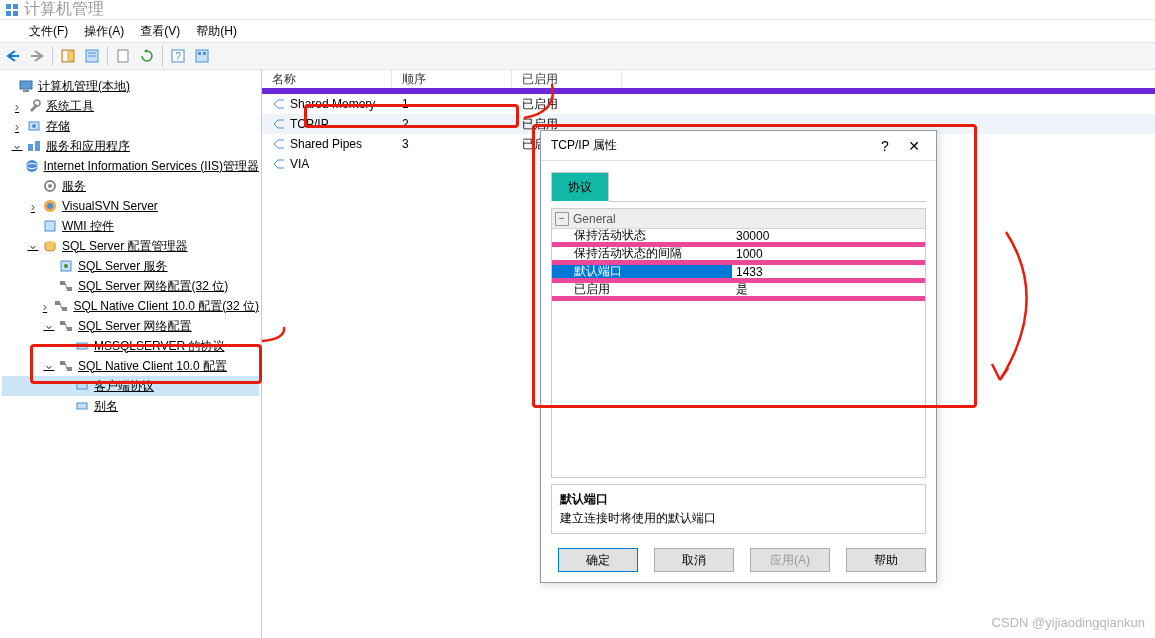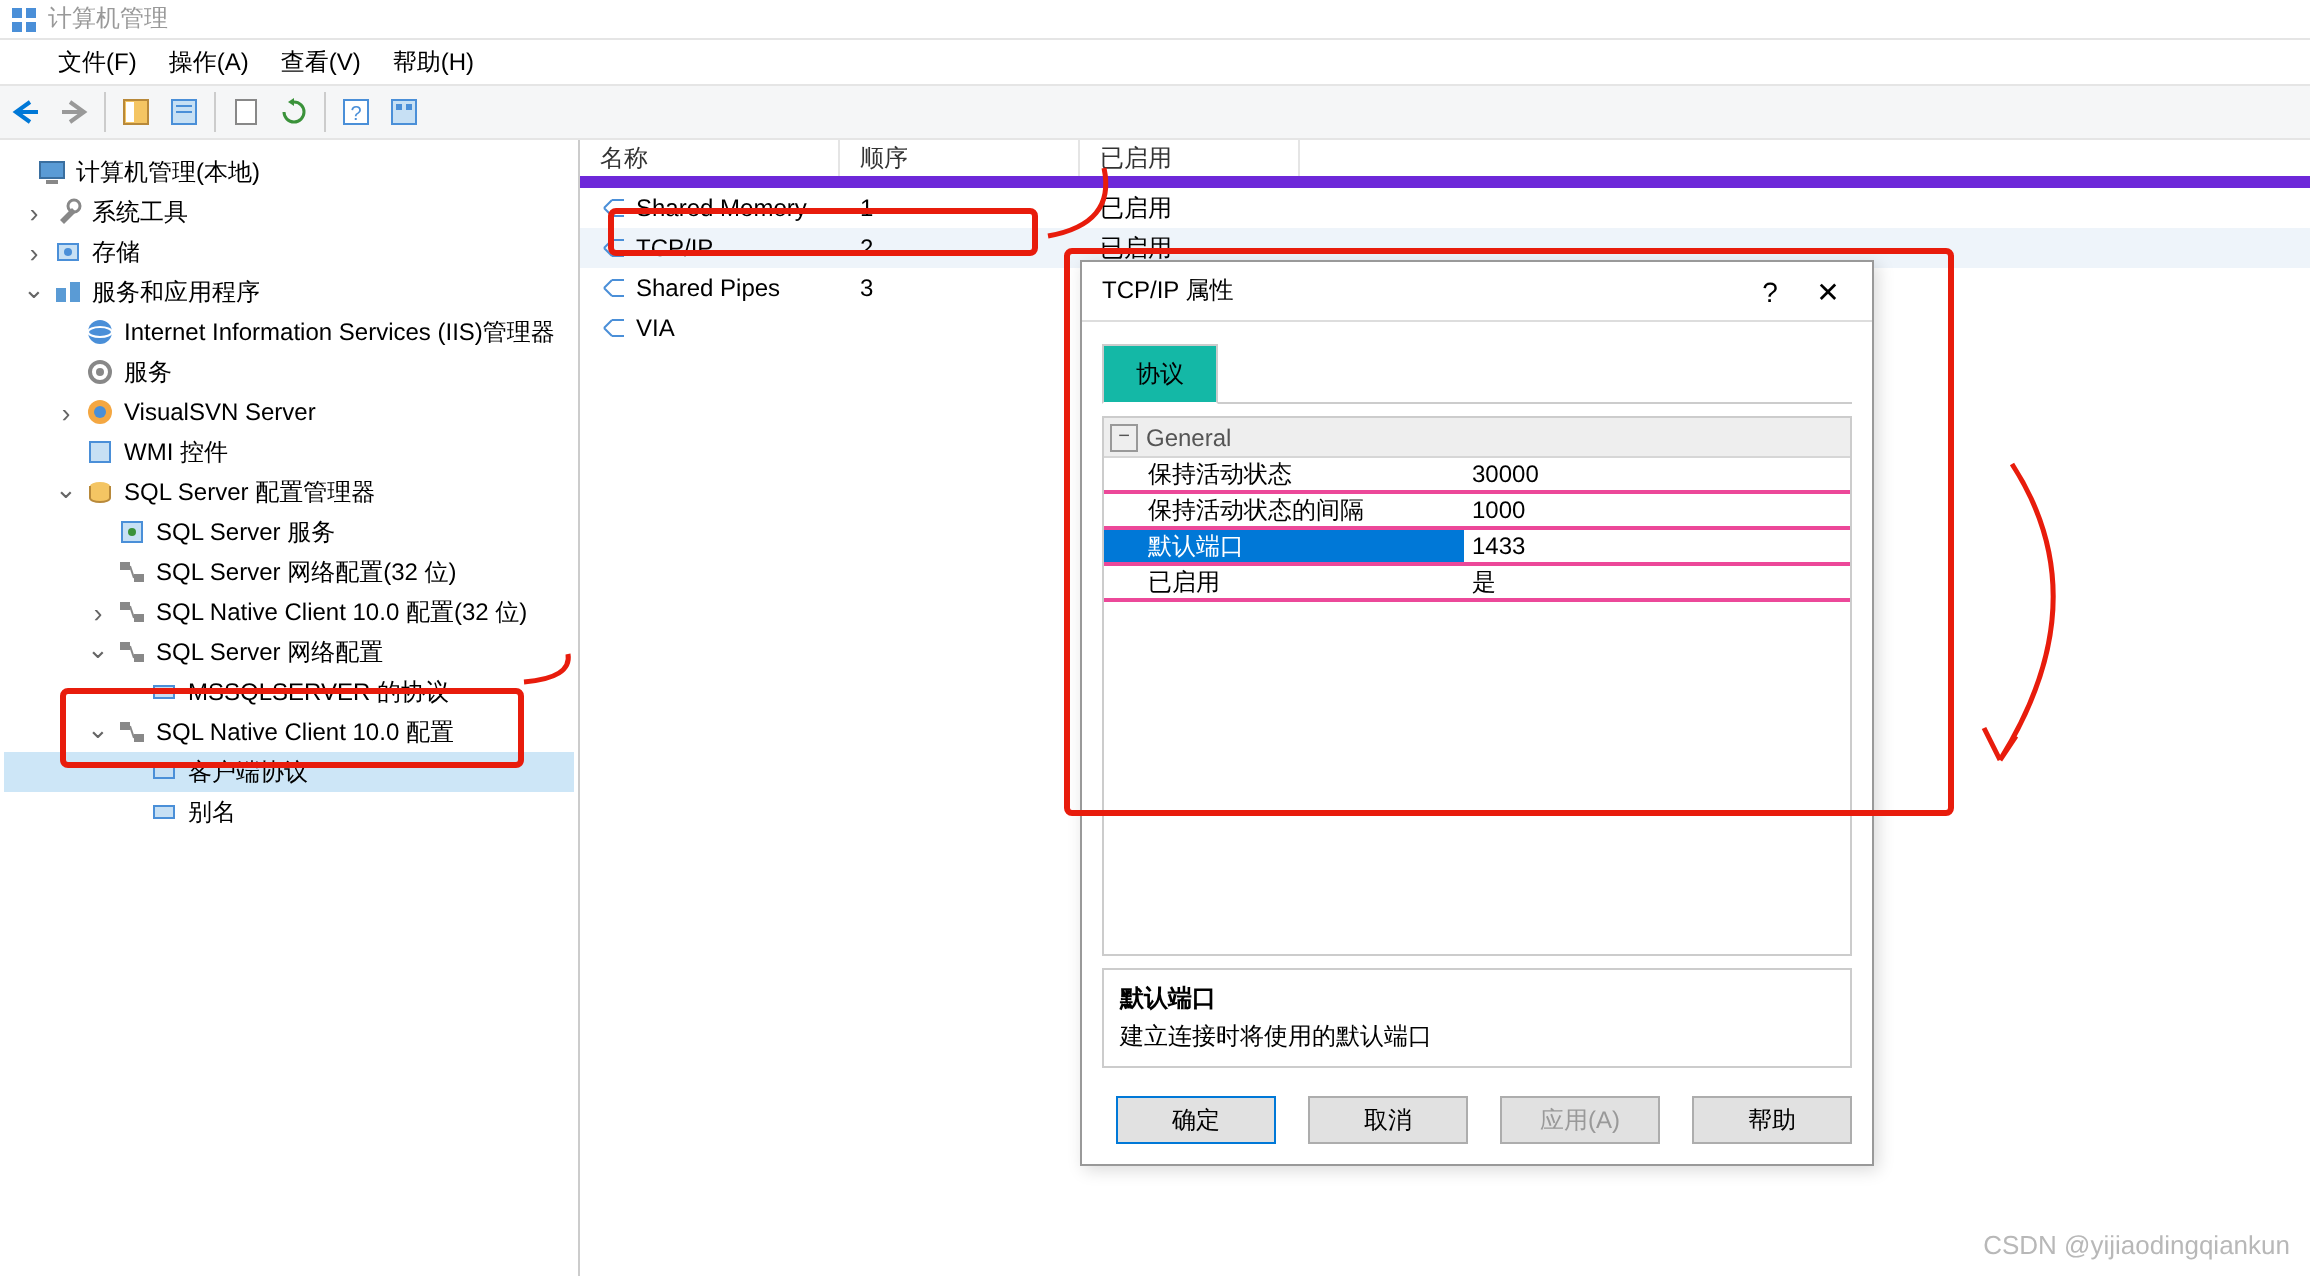--- a/index.html
+++ b/index.html
@@ -1,36 +1,36 @@
 <!DOCTYPE html>
 <html><head>
 <meta charset="utf-8">
 <style>
   * { box-sizing: border-box; font-family: "Microsoft YaHei", "Segoe UI", sans-serif; }
   body { margin: 0; padding: 0; width: 1155px; height: 638px; background: #fff; font-size: 12px; overflow: hidden; position: relative; }
 
   
   .titlebar { height: 20px; background: #fff; display: flex; align-items: center; padding-left: 4px; border-bottom: 1px solid #e5e5e5; }
   .titlebar .icon { width: 16px; height: 16px; margin-right: 4px; }
-  .titlebar .title { color: #999; font-size: 12px; }
+  .titlebar .title { color: #999; font-size: 16px; }
 
   
   .menubar { height: 22px; display: flex; align-items: center; padding-left: 21px; background: #fff; }
   .menubar .item { padding: 2px 8px; cursor: default; }
 
   
   .toolbar { height: 28px; display: flex; align-items: center; padding-left: 2px; background: #f5f6f7; border-top: 1px solid #e5e5e5; border-bottom: 1px solid #e5e5e5; gap: 2px; }
   .tbtn { width: 22px; height: 22px; display: flex; align-items: center; justify-content: center; cursor: default; }
   .tdiv { width: 1px; height: 20px; background: #ccc; margin: 0 2px; }
 
   
   .main { display: flex; height: calc(638px - 20px - 22px - 28px); position: relative; }
 
   
-  .tree-panel { width: 290px; border-right: 1px solid #ccc; overflow: hidden; padding-top: 2px; position: relative; }
+  .tree-panel { width: 262px; border-right: 1px solid #ccc; overflow: hidden; padding-top: 2px; position: relative; text-decoration: underline; }
   .tree { padding: 4px 2px; }
   .tree-row { display: flex; align-items: center; height: 20px; white-space: nowrap; cursor: default; }
   .tree-row.selected { background: #cde6f7; }
   .twist { width: 14px; height: 14px; display: flex; align-items: center; justify-content: center; color: #666; font-size: 10px; margin-right: 2px; }
   .twist.spacer { visibility: hidden; }
   .twist::before { content: ""; }
   .twist.exp::before { content: "⌄"; font-size: 13px; position: relative; top: -2px; }
   .twist.col::before { content: "›"; font-size: 13px; }
   .ticon { width: 16px; height: 16px; margin-right: 4px; display: inline-flex; align-items: center; justify-content: center; }
   .ind { display: inline-block; }
@@ -57,21 +57,21 @@
   .dialog-title { height: 30px; display: flex; align-items: center; padding: 0 6px 0 10px; border-bottom: 1px solid #ddd; }
   .dialog-title .t { flex: 1; font-size: 12px; }
   .dialog-title .help { width: 26px; text-align: center; font-size: 14px; cursor: default; }
   .dialog-title .close { width: 32px; text-align: center; font-size: 14px; cursor: default; }
   .dialog-body { padding: 10px 10px 4px 10px; }
   .tabs { display: flex; border-bottom: 1px solid #ccc; }
   .tab { padding: 6px 16px 5px 16px; border: 1px solid #ccc; border-bottom: 1px solid #fff; background: #14b8a6; position: relative; top: 1px; font-size: 12px; cursor: default; }
   .prop-grid { border: 1px solid #ccc; height: 270px; margin-top: 6px; overflow: hidden; }
   .prop-cat { display: flex; align-items: center; height: 20px; background: #eee; border-bottom: 1px solid #d6d6d6; font-size: 12px; color: #555; }
   .prop-cat .box { width: 14px; height: 14px; border: 1px solid #999; display: flex; align-items: center; justify-content: center; margin: 0 4px 0 3px; font-size: 10px; line-height: 1; }
-  .prop-row { display: flex; height: 18px; border-bottom: 2px solid #ec4899; font-size: 12px; }
+  .prop-row { display: flex; height: 18px; border-bottom: 5px solid #ec4899; font-size: 12px; }
   .prop-k { width: 180px; padding-left: 22px; display: flex; align-items: center; }
   .prop-v { flex: 1; display: flex; align-items: center; padding-left: 4px; }
   .prop-row.sel .prop-k { background: #0078d7; color: #fff; }
   .prop-help { border: 1px solid #ccc; margin-top: 6px; padding: 6px 8px; height: 50px; }
   .prop-help .hk { font-weight: bold; font-size: 12px; }
   .prop-help .hv { font-size: 12px; margin-top: 2px; }
   .dialog-buttons { display: flex; justify-content: flex-end; gap: 16px; padding: 10px; }
   .btn { width: 80px; height: 24px; border: 1px solid #adadad; background: #e1e1e1; font-size: 12px; cursor: default; display: flex; align-items: center; justify-content: center; }
   .btn.default { border: 1px solid #0078d7; }
   .btn.disabled { color: #999; }

